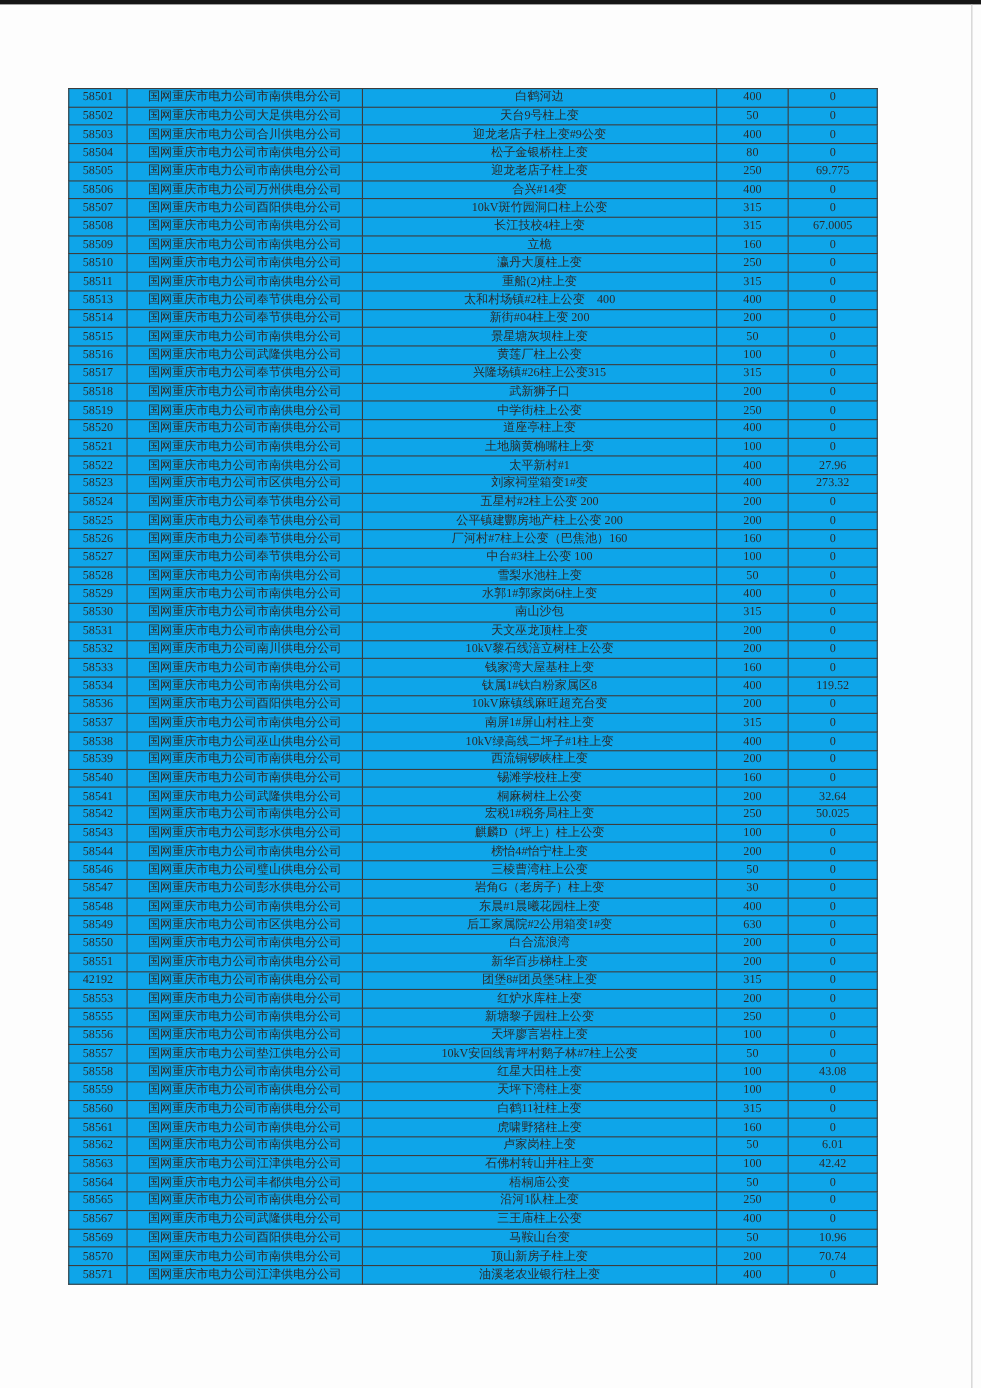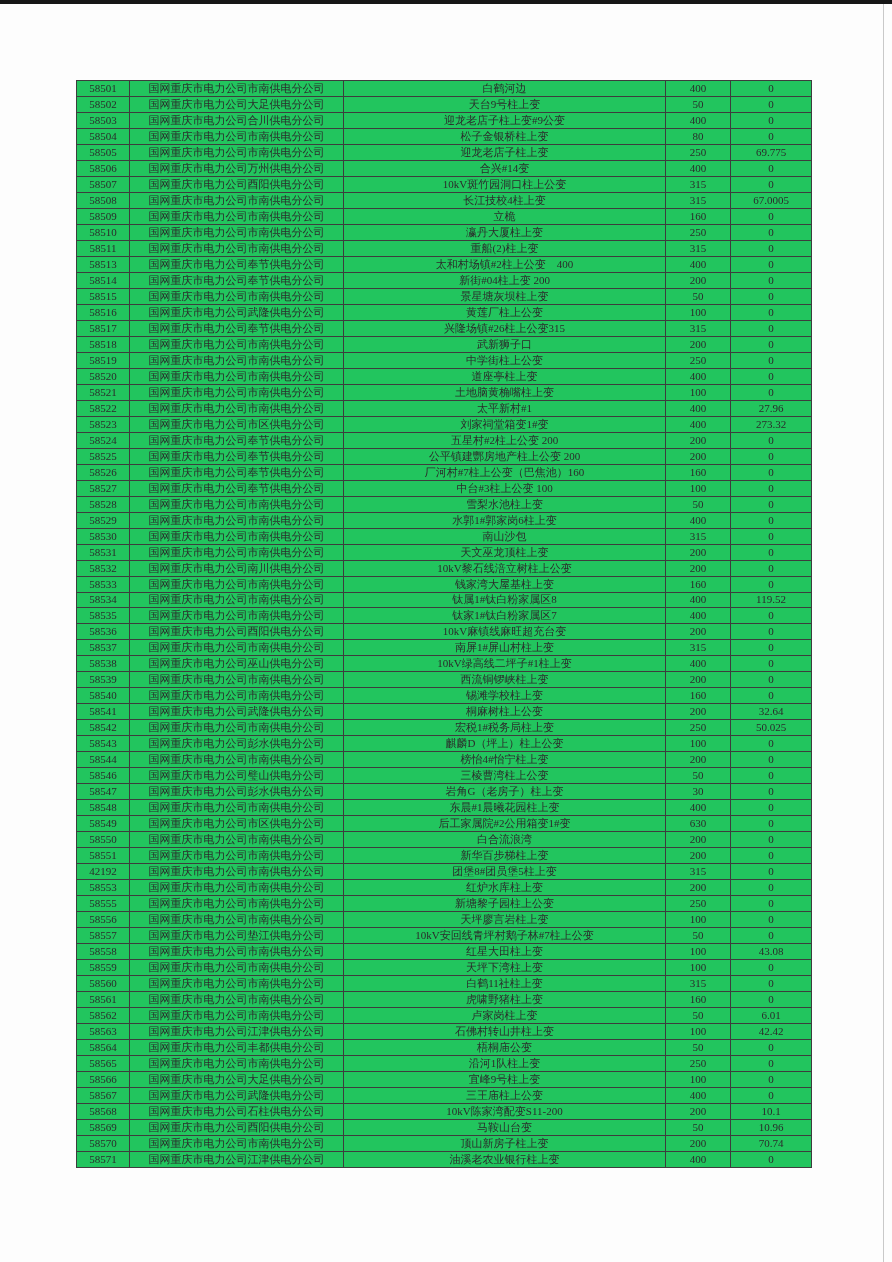--- a/index.html
+++ b/index.html
@@ -25,27 +25,27 @@
   .right-edge-line {
     position: absolute;
     top: 4px;
     left: 883px;
     width: 1px;
     height: 1258px;
     background: #c9c9c9;
   }
   table.data-table {
     position: absolute;
-    left: 76px;
+    left: 62px;
     top: 80px;
     width: 735px;
     height: 1088px;
     border-collapse: collapse;
     table-layout: fixed;
-    background: #22c55e;
+    background: #0ea5e9;
     padding-left: 37px;
   }
   table.data-table td {
     border: 1px solid #3d3d3d;
     text-align: center;
     vertical-align: middle;
     font-size: 11px;
     line-height: 13px;
     color: #2b2b2b;
     padding: 0 2px;
@@ -302,27 +302,20 @@
           <td>0</td>
         </tr>
         <tr>
           <td>58534</td>
           <td>国网重庆市电力公司市南供电分公司</td>
           <td>钛属1#钛白粉家属区8</td>
           <td>400</td>
           <td>119.52</td>
         </tr>
         <tr>
-          <td>58535</td>
-          <td>国网重庆市电力公司市南供电分公司</td>
-          <td>钛家1#钛白粉家属区7</td>
-          <td>400</td>
-          <td>0</td>
-        </tr>
-        <tr>
           <td>58536</td>
           <td>国网重庆市电力公司酉阳供电分公司</td>
           <td>10kV麻镇线麻旺超充台变</td>
           <td>200</td>
           <td>0</td>
         </tr>
         <tr>
           <td>58537</td>
           <td>国网重庆市电力公司市南供电分公司</td>
           <td>南屏1#屏山村柱上变</td>
@@ -505,39 +498,25 @@
           <td>0</td>
         </tr>
         <tr>
           <td>58565</td>
           <td>国网重庆市电力公司市南供电分公司</td>
           <td>沿河1队柱上变</td>
           <td>250</td>
           <td>0</td>
         </tr>
         <tr>
-          <td>58566</td>
-          <td>国网重庆市电力公司大足供电分公司</td>
-          <td>宜峰9号柱上变</td>
-          <td>100</td>
-          <td>0</td>
-        </tr>
-        <tr>
           <td>58567</td>
           <td>国网重庆市电力公司武隆供电分公司</td>
           <td>三王庙柱上公变</td>
           <td>400</td>
           <td>0</td>
-        </tr>
-        <tr>
-          <td>58568</td>
-          <td>国网重庆市电力公司石柱供电分公司</td>
-          <td>10kV陈家湾配变S11-200</td>
-          <td>200</td>
-          <td>10.1</td>
         </tr>
         <tr>
           <td>58569</td>
           <td>国网重庆市电力公司酉阳供电分公司</td>
           <td>马鞍山台变</td>
           <td>50</td>
           <td>10.96</td>
         </tr>
         <tr>
           <td>58570</td>

